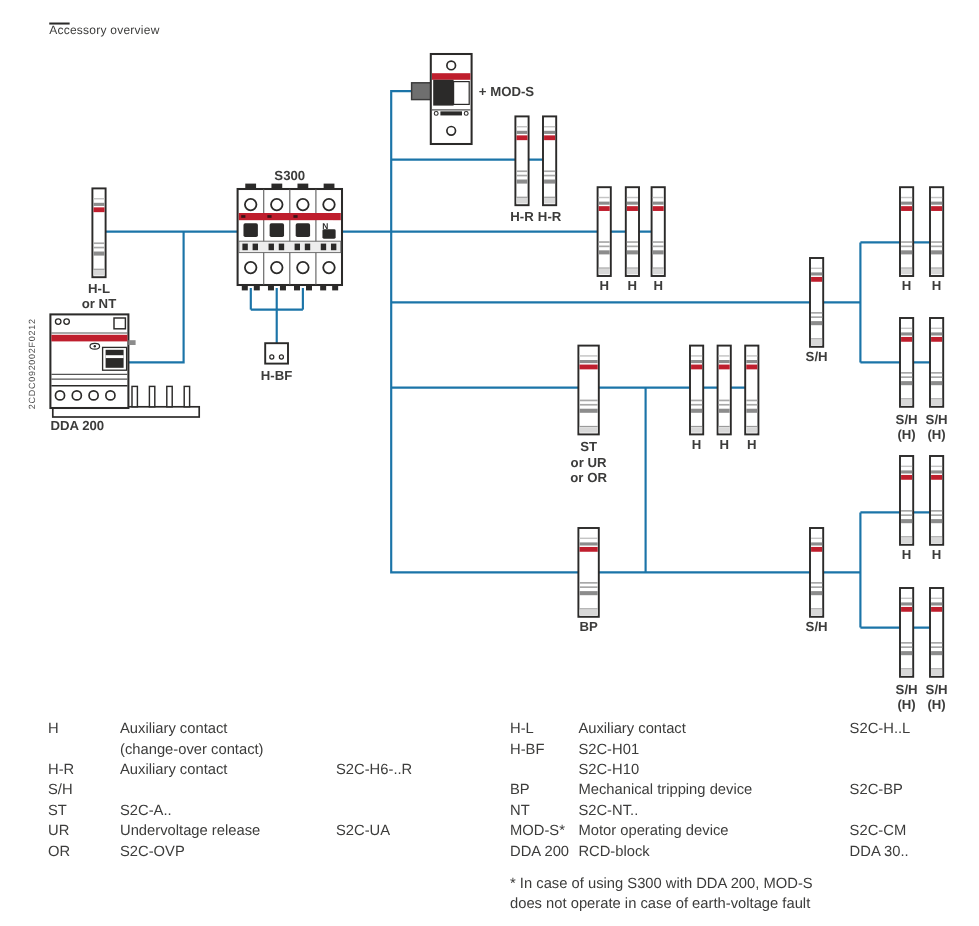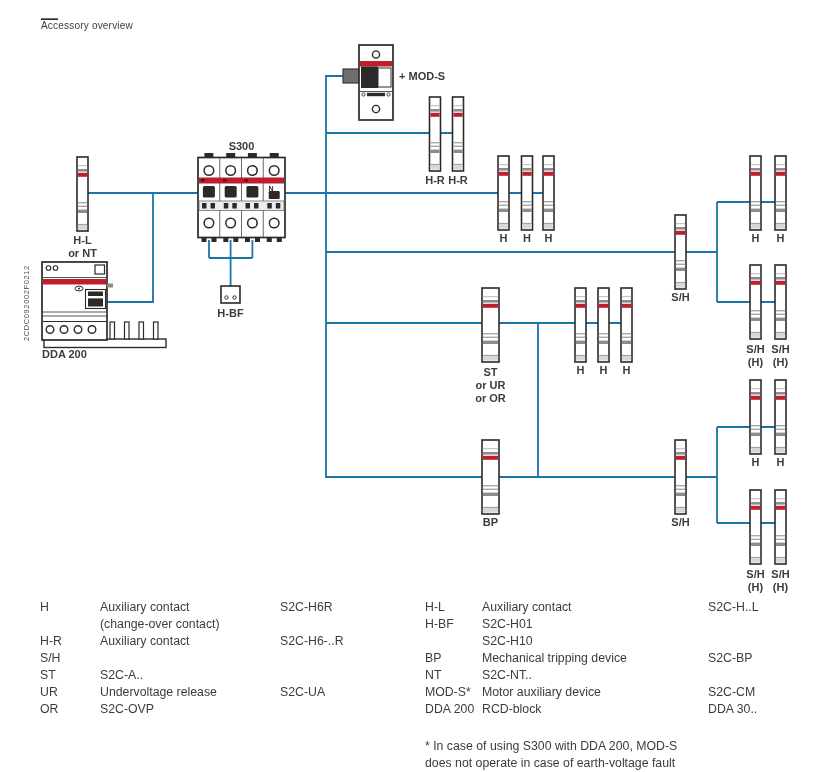--- a/index.html
+++ b/index.html
@@ -13,21 +13,21 @@
   svg text{font-family:"Liberation Sans",sans-serif;}
   .dev-label{font-size:11px;font-weight:bold;fill:#3c3c3b;}
   .side-code{font-size:7.5px;fill:#4a4a4a;letter-spacing:.6px;}
   .legend{position:absolute;font-size:12.3px;line-height:17px;color:#3c3c3b;}
   .legend-left{left:40px;top:599px;width:372px;}
   .legend-right{left:425px;top:599px;width:385px;}
   .lrow{display:grid;}
   .legend-left .lrow{grid-template-columns:60px 180px auto;}
   .legend-right .lrow{grid-template-columns:57px 226px auto;}
   .lcell{white-space:pre-line;}
-  .footnote{margin-top:20px;white-space:pre-line;}
+  .footnote{margin-top:10px;white-space:pre-line;}
 </style>
 </head>
 <body>
 
 <div class="page">
 
   <div class="title-dash">—</div>
   <div class="page-title">Accessory overview</div>
 
   <svg width="816" height="596" viewBox="0 0 816 596">
@@ -228,21 +228,20 @@
     <text class="dev-label" x="780.5" y="591" text-anchor="middle">(H)</text>
 
     <text class="side-code" transform="translate(29 341) rotate(-90)">2CDC092002F0212</text>
   </svg>
 
   <div class="legend legend-left">
     <div class="lrow">
       <span class="lcell">H</span>
       <span class="lcell">Auxiliary contact
 (change-over contact)</span>
-      <span class="lcell">S2C-H6R</span>
     </div>
     <div class="lrow">
       <span class="lcell">H-R</span>
       <span class="lcell">Auxiliary contact</span>
       <span class="lcell">S2C-H6-..R</span>
     </div>
     <div class="lrow">
       <span class="lcell">S/H</span>
     </div>
     <div class="lrow">
@@ -275,21 +274,21 @@
       <span class="lcell">BP</span>
       <span class="lcell">Mechanical tripping device</span>
       <span class="lcell">S2C-BP</span>
     </div>
     <div class="lrow">
       <span class="lcell">NT</span>
       <span class="lcell">S2C-NT..</span>
     </div>
     <div class="lrow">
       <span class="lcell">MOD-S*</span>
-      <span class="lcell">Motor auxiliary device</span>
+      <span class="lcell">Motor operating device</span>
       <span class="lcell">S2C-CM</span>
     </div>
     <div class="lrow">
       <span class="lcell">DDA 200</span>
       <span class="lcell">RCD-block</span>
       <span class="lcell">DDA 30..</span>
     </div>
     <div class="footnote">* In case of using S300 with DDA 200, MOD-S
 does not operate in case of earth-voltage fault</div>
   </div>

